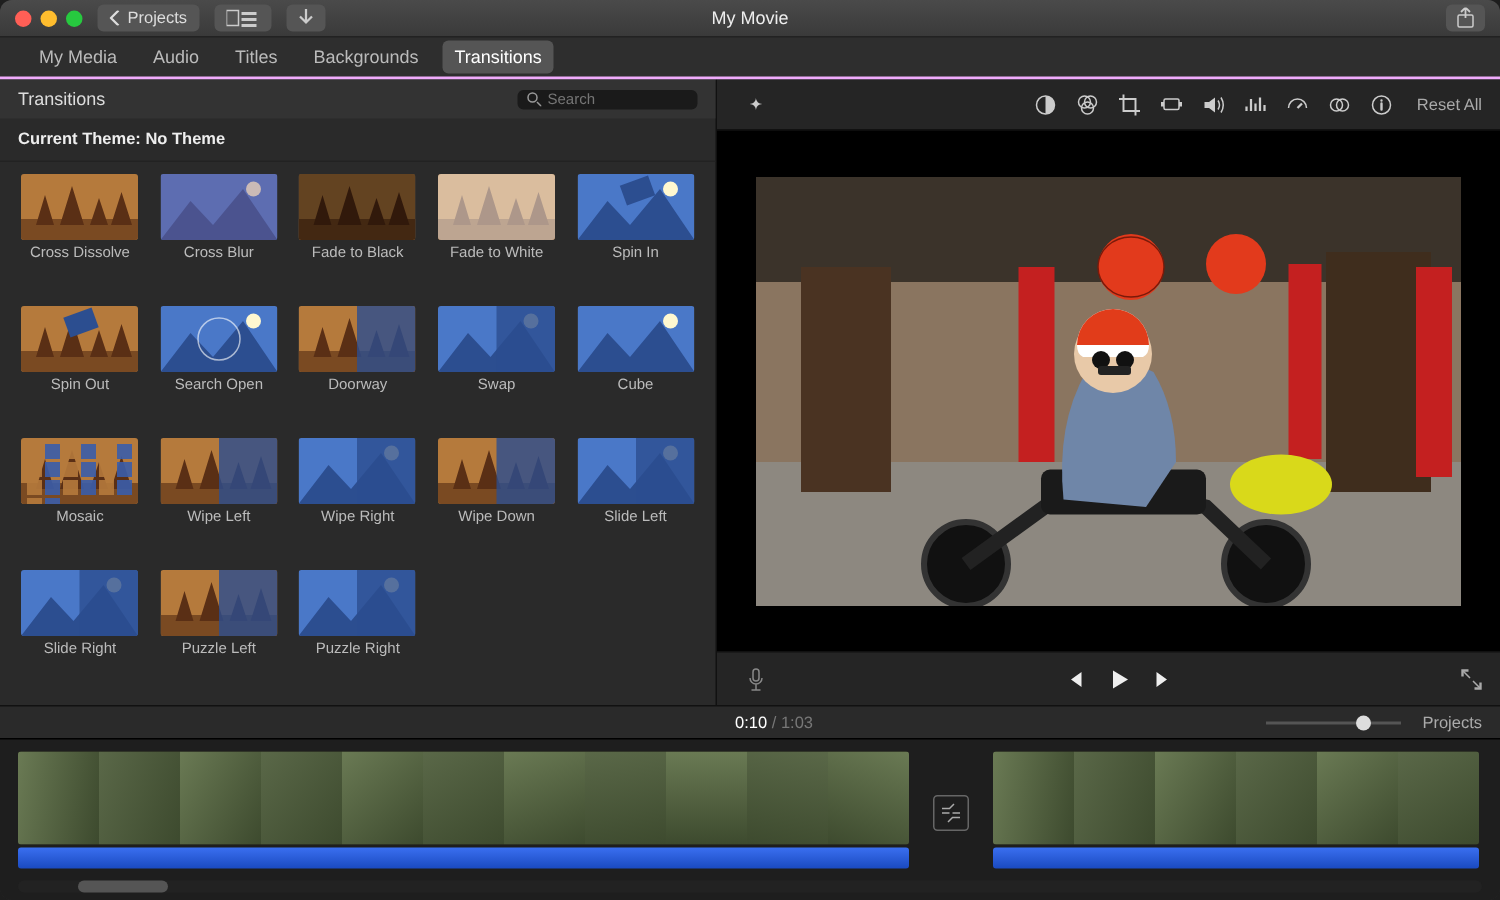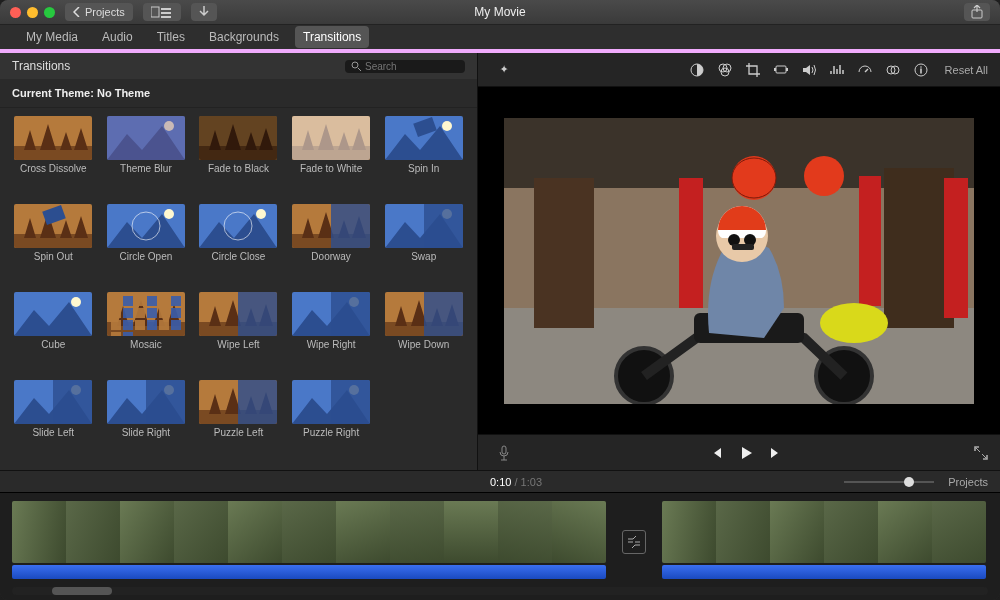--- a/index.html
+++ b/index.html
@@ -12,21 +12,21 @@
   overflow: hidden;
 }
 .window { width: 100%; height: 100%; display: flex; flex-direction: column; background:#2a2a2a; border-radius:8px; overflow:hidden; }
 .titlebar { height: 24px; background: linear-gradient(#4a4a4a,#3a3a3a); display:flex; align-items:center; padding:12px 10px; border-bottom:1px solid #222; position:relative;text-align:right; }
 .traffic { display:flex; gap:6px; }
 .dot { width:11px; height:11px; border-radius:50%; }
 .dot.red{background:#ff5f56;} .dot.yellow{background:#ffbd2e;} .dot.green{background:#27c93f;}
 .tb-btn { margin-left:10px; background:#555; border-radius:4px; padding:2px 8px; color:#ddd; display:flex; align-items:center; gap:4px; font-size:11px; height:18px; }
 .tb-title { position:absolute; left:50%; transform:translateX(-50%); color:#eee; font-size:12px; }
 .share-btn { margin-left:auto; display:flex; align-items:center; justify-content:center; width:26px; height:18px; background:#555; border-radius:4px; color:#ddd;}
-.tabs-row { height:28px; display:flex; align-items:center; padding:0 18px; gap:22px; background:#2e2e2e; border-bottom:4px solid #f0abfc;}
+.tabs-row { height:28px; display:flex; align-items:center; padding:0 18px; gap:22px; background:#2e2e2e; border-bottom:2px solid #f0abfc;}
 .tab { color:#bbb; font-size:12px; cursor:pointer; padding:4px 8px;}
 .tab.active{ background:#555; border-radius:4px; color:#fff;}
 .main { flex:1; display:flex; min-height:0; }
 .left { width:478px; display:flex; flex-direction:column; border-right:1px solid #111;}
 .panel-header { display:flex; align-items:center; justify-content:space-between; padding:6px 12px; background:#333;}
 .panel-title { font-size:12px; color:#ddd; font-weight:500;}
 .search { background:#1a1a1a; border-radius:4px; padding:1px 6px; display:flex; align-items:center; gap:4px; width:120px;}
 .search input { background:none; border:none; outline:none; color:#aaa; font-size:10px; width:100%;}
 .theme-row { padding:8px 12px; font-size:11px; color:#eee; font-weight:600; border-bottom:1px solid #222;}
 .grid { flex:1; overflow:auto; padding:8px 12px; display:grid; grid-template-columns:repeat(5,1fr); gap:6px 10px;}
@@ -144,21 +144,21 @@
           </div>
           <div class="item">
             <div class="thumb">
               <svg viewBox="0 0 78 44">
                 <rect width="78" height="44" fill="#4a78c8"></rect>
                 <path d="M0 44 L20 18 L35 34 L55 10 L78 44 Z" fill="#2c4e90"></path>
                 <circle cx="62" cy="10" r="5" fill="#fff8d0"></circle>
                 <rect width="78" height="44" fill="#7a5c8e" opacity="0.4"></rect>
               </svg>
             </div>
-            <div class="item-label">Theme Blur</div>
+            <div class="item-label">Cross Blur</div>
           </div>
           <div class="item">
             <div class="thumb">
               <svg viewBox="0 0 78 44">
                 <rect width="78" height="44" fill="#b57a3c"></rect>
                 <rect y="30" width="78" height="14" fill="#7a4a22"></rect>
                 <path d="M10 34 l6 -20 l6 20 z M26 34 l8 -26 l8 26 z M46 34 l6 -18 l6 18 z M60 34 l7 -22 l7 22 z" fill="#5a2f15"></path>
                 <rect width="78" height="44" fill="black" opacity="0.45"></rect>
               </svg>
             </div>
@@ -199,32 +199,21 @@
           </div>
           <div class="item">
             <div class="thumb">
               <svg viewBox="0 0 78 44">
                 <rect width="78" height="44" fill="#4a78c8"></rect>
                 <path d="M0 44 L20 18 L35 34 L55 10 L78 44 Z" fill="#2c4e90"></path>
                 <circle cx="62" cy="10" r="5" fill="#fff8d0"></circle>
                 <circle cx="39" cy="22" r="14" fill="none" stroke="#fff" stroke-width="1" opacity="0.6"></circle>
               </svg>
             </div>
-            <div class="item-label">Circle Open</div>
-          </div>
-          <div class="item">
-            <div class="thumb">
-              <svg viewBox="0 0 78 44">
-                <rect width="78" height="44" fill="#4a78c8"></rect>
-                <path d="M0 44 L20 18 L35 34 L55 10 L78 44 Z" fill="#2c4e90"></path>
-                <circle cx="62" cy="10" r="5" fill="#fff8d0"></circle>
-                <circle cx="39" cy="22" r="14" fill="none" stroke="#fff" stroke-width="1" opacity="0.6"></circle>
-              </svg>
-            </div>
-            <div class="item-label">Circle Close</div>
+            <div class="item-label">Search Open</div>
           </div>
           <div class="item">
             <div class="thumb">
               <svg viewBox="0 0 78 44">
                 <rect width="78" height="44" fill="#b57a3c"></rect>
                 <rect y="30" width="78" height="14" fill="#7a4a22"></rect>
                 <path d="M10 34 l6 -20 l6 20 z M26 34 l8 -26 l8 26 z M46 34 l6 -18 l6 18 z M60 34 l7 -22 l7 22 z" fill="#5a2f15"></path>
                 <rect x="39" width="39" height="44" fill="#2c4e90" opacity="0.8"></rect>
               </svg>
             </div>

